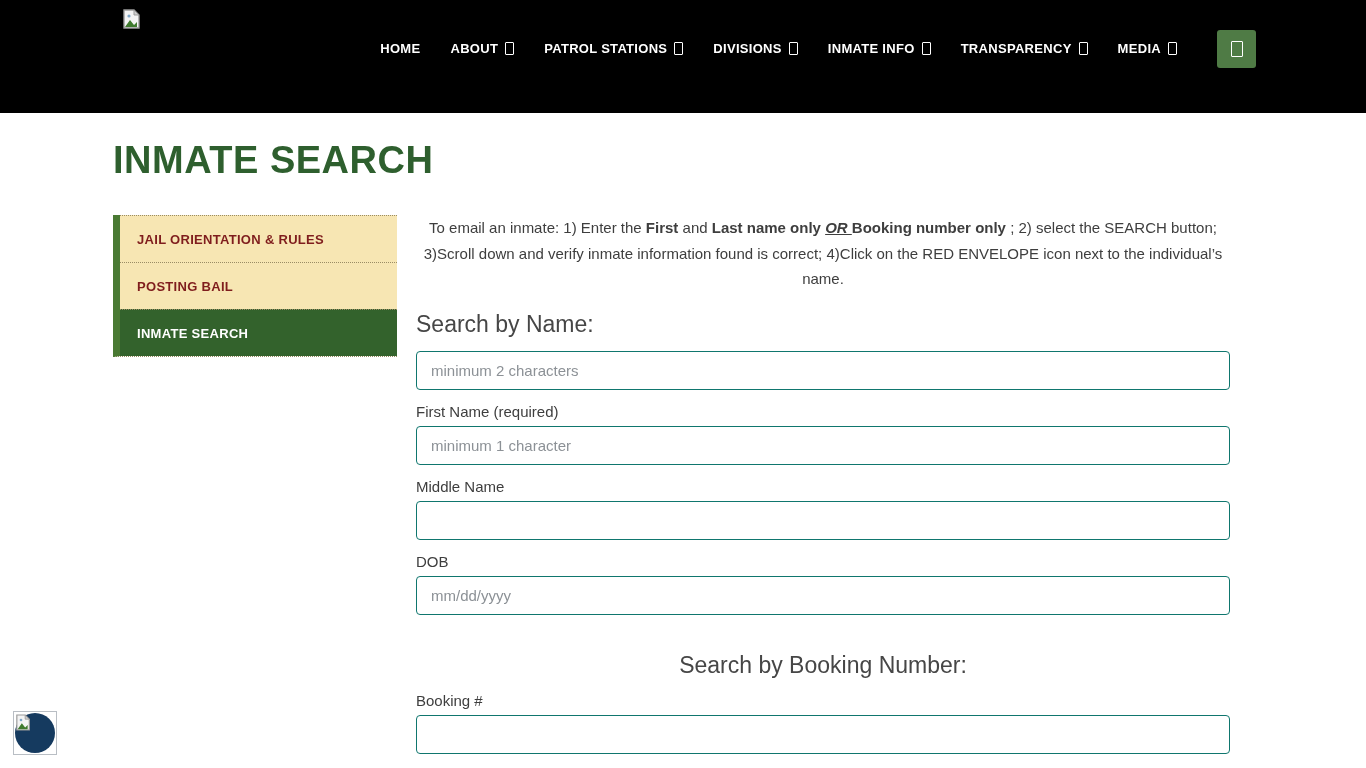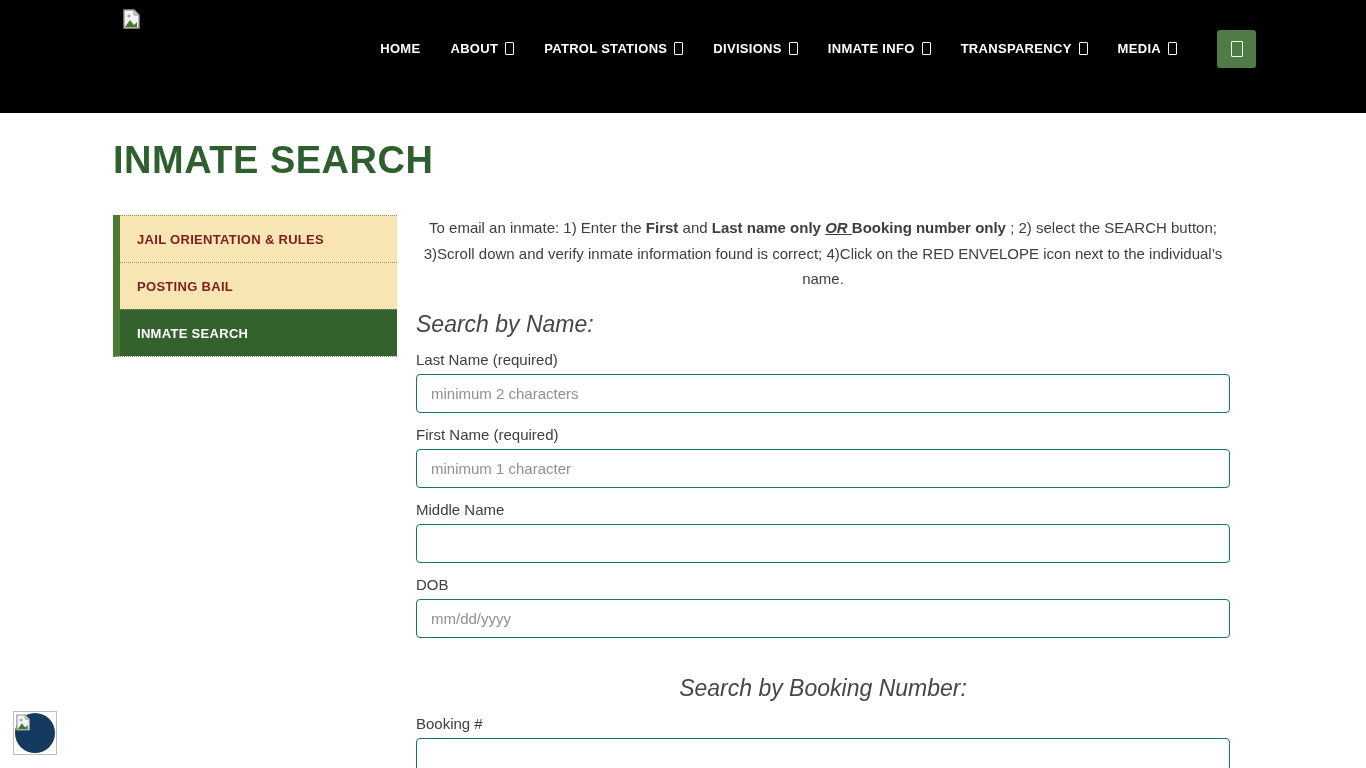--- a/index.html
+++ b/index.html
@@ -38,21 +38,21 @@
     letter-spacing: .3px; border-top: 1px dotted #9a8c64; cursor: pointer; }
   .side-item.active { background: #33622c; color: #ffffff; }
 
   
   .main-col { flex: 1; margin-left: 19px; max-width: 814px; }
   .instructions { font-size: 15px; line-height: 25.5px; color: #3e3e3e;
     text-align: center; padding: 0 6px; }
   .instructions b { font-weight: bold; }
   .or-seg { font-weight: bold; font-style: italic; text-decoration: underline; }
   .section-heading { margin-top: 19px; font-size: 23px; font-weight: 400;
-    color: #464646; font-style: italic; }
+    color: #464646; }
   .section-heading.booking { margin-top: 37px; text-align: center; }
   .field-group { margin-top: 13px; }
   .field-label { display: block; font-size: 15px; color: #3e3e3e; margin-bottom: 6px; }
   .text-input { width: 100%; height: 39px; border: 1px solid #0f766e; border-radius: 4px;
     padding: 0 14px; font-size: 15px; color: #333; font-family: "Liberation Sans", sans-serif;
     outline: none; background: #ffffff; }
   .text-input::placeholder { color: #8c9196; opacity: 1; }
 
   
   .a11y-widget { position: fixed; left: 13px; bottom: 13px; width: 44px; height: 44px;
@@ -123,21 +123,20 @@
         <span>INMATE SEARCH</span>
       </div>
     </aside>
 
     <section class="main-col">
       <p class="instructions"><span>To email an inmate: 1) Enter the </span><b>First</b><span> and </span><b>Last name only </b><span class="or-seg">OR </span><b> Booking number only</b><span> ; 2) select the SEARCH button; 3)Scroll down and verify inmate information found is correct; 4)Click on the RED ENVELOPE icon next to the individual’s name.</span></p>
 
       <h2 class="section-heading">Search by Name:</h2>
 
       <div class="field-group">
-        <label class="field-label">Last Name (required)</label>
         <input class="text-input" type="text" placeholder="minimum 2 characters" style="">
       </div>
 
       <div class="field-group">
         <label class="field-label">First Name (required)</label>
         <input class="text-input" type="text" placeholder="minimum 1 character" style="">
       </div>
 
       <div class="field-group">
         <label class="field-label">Middle Name</label>

